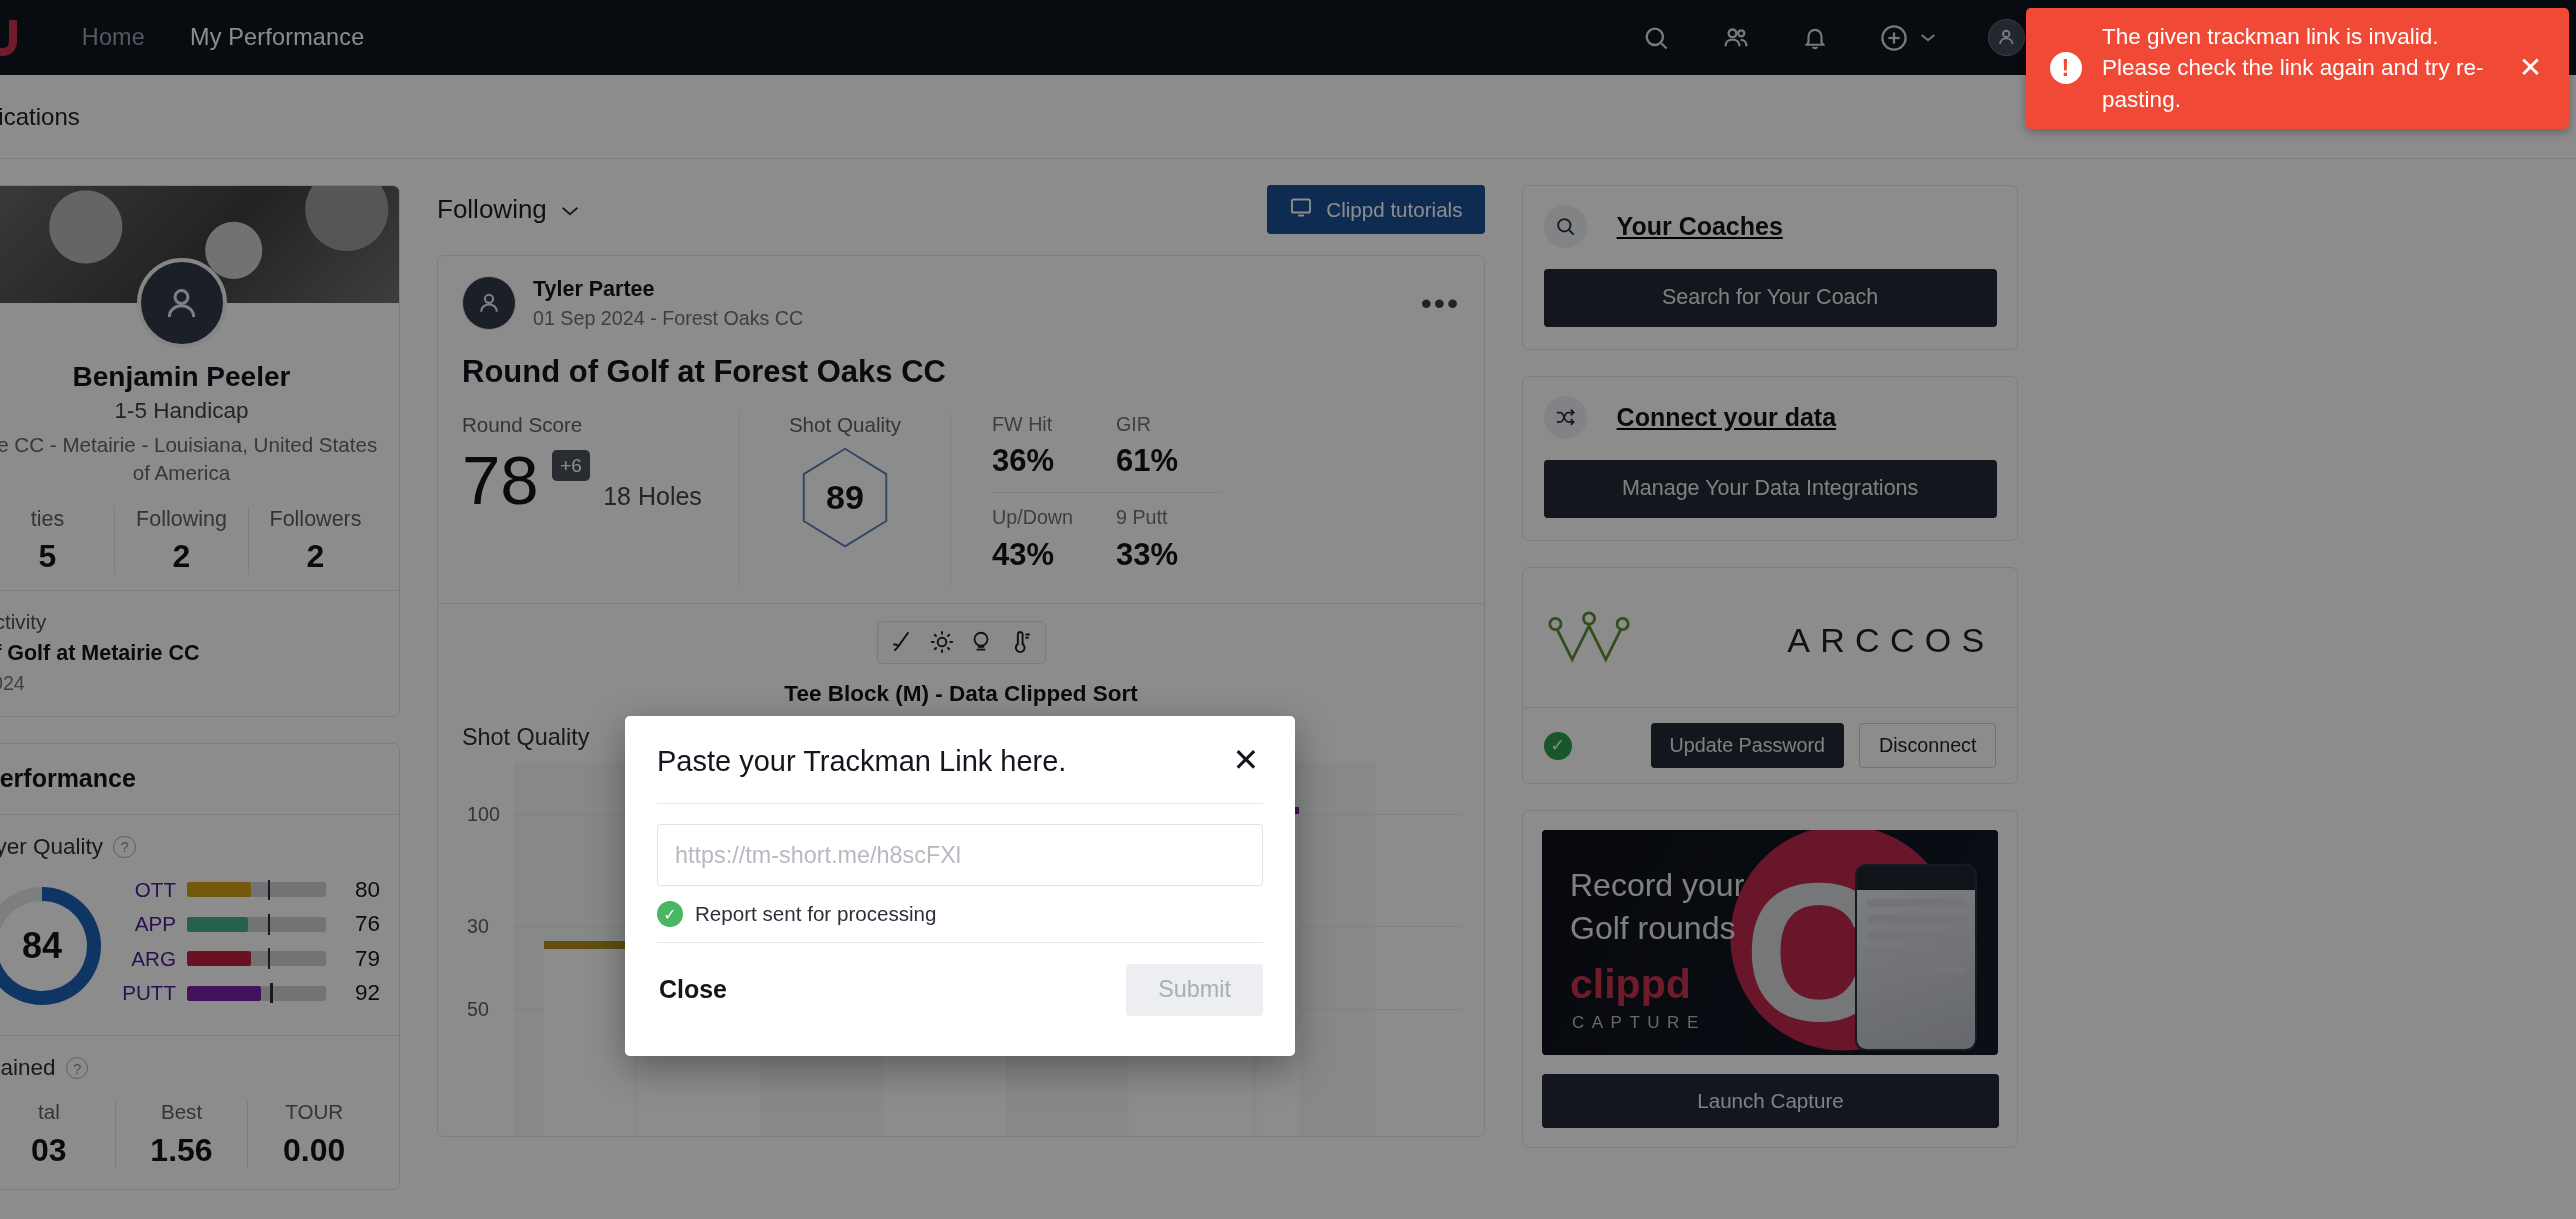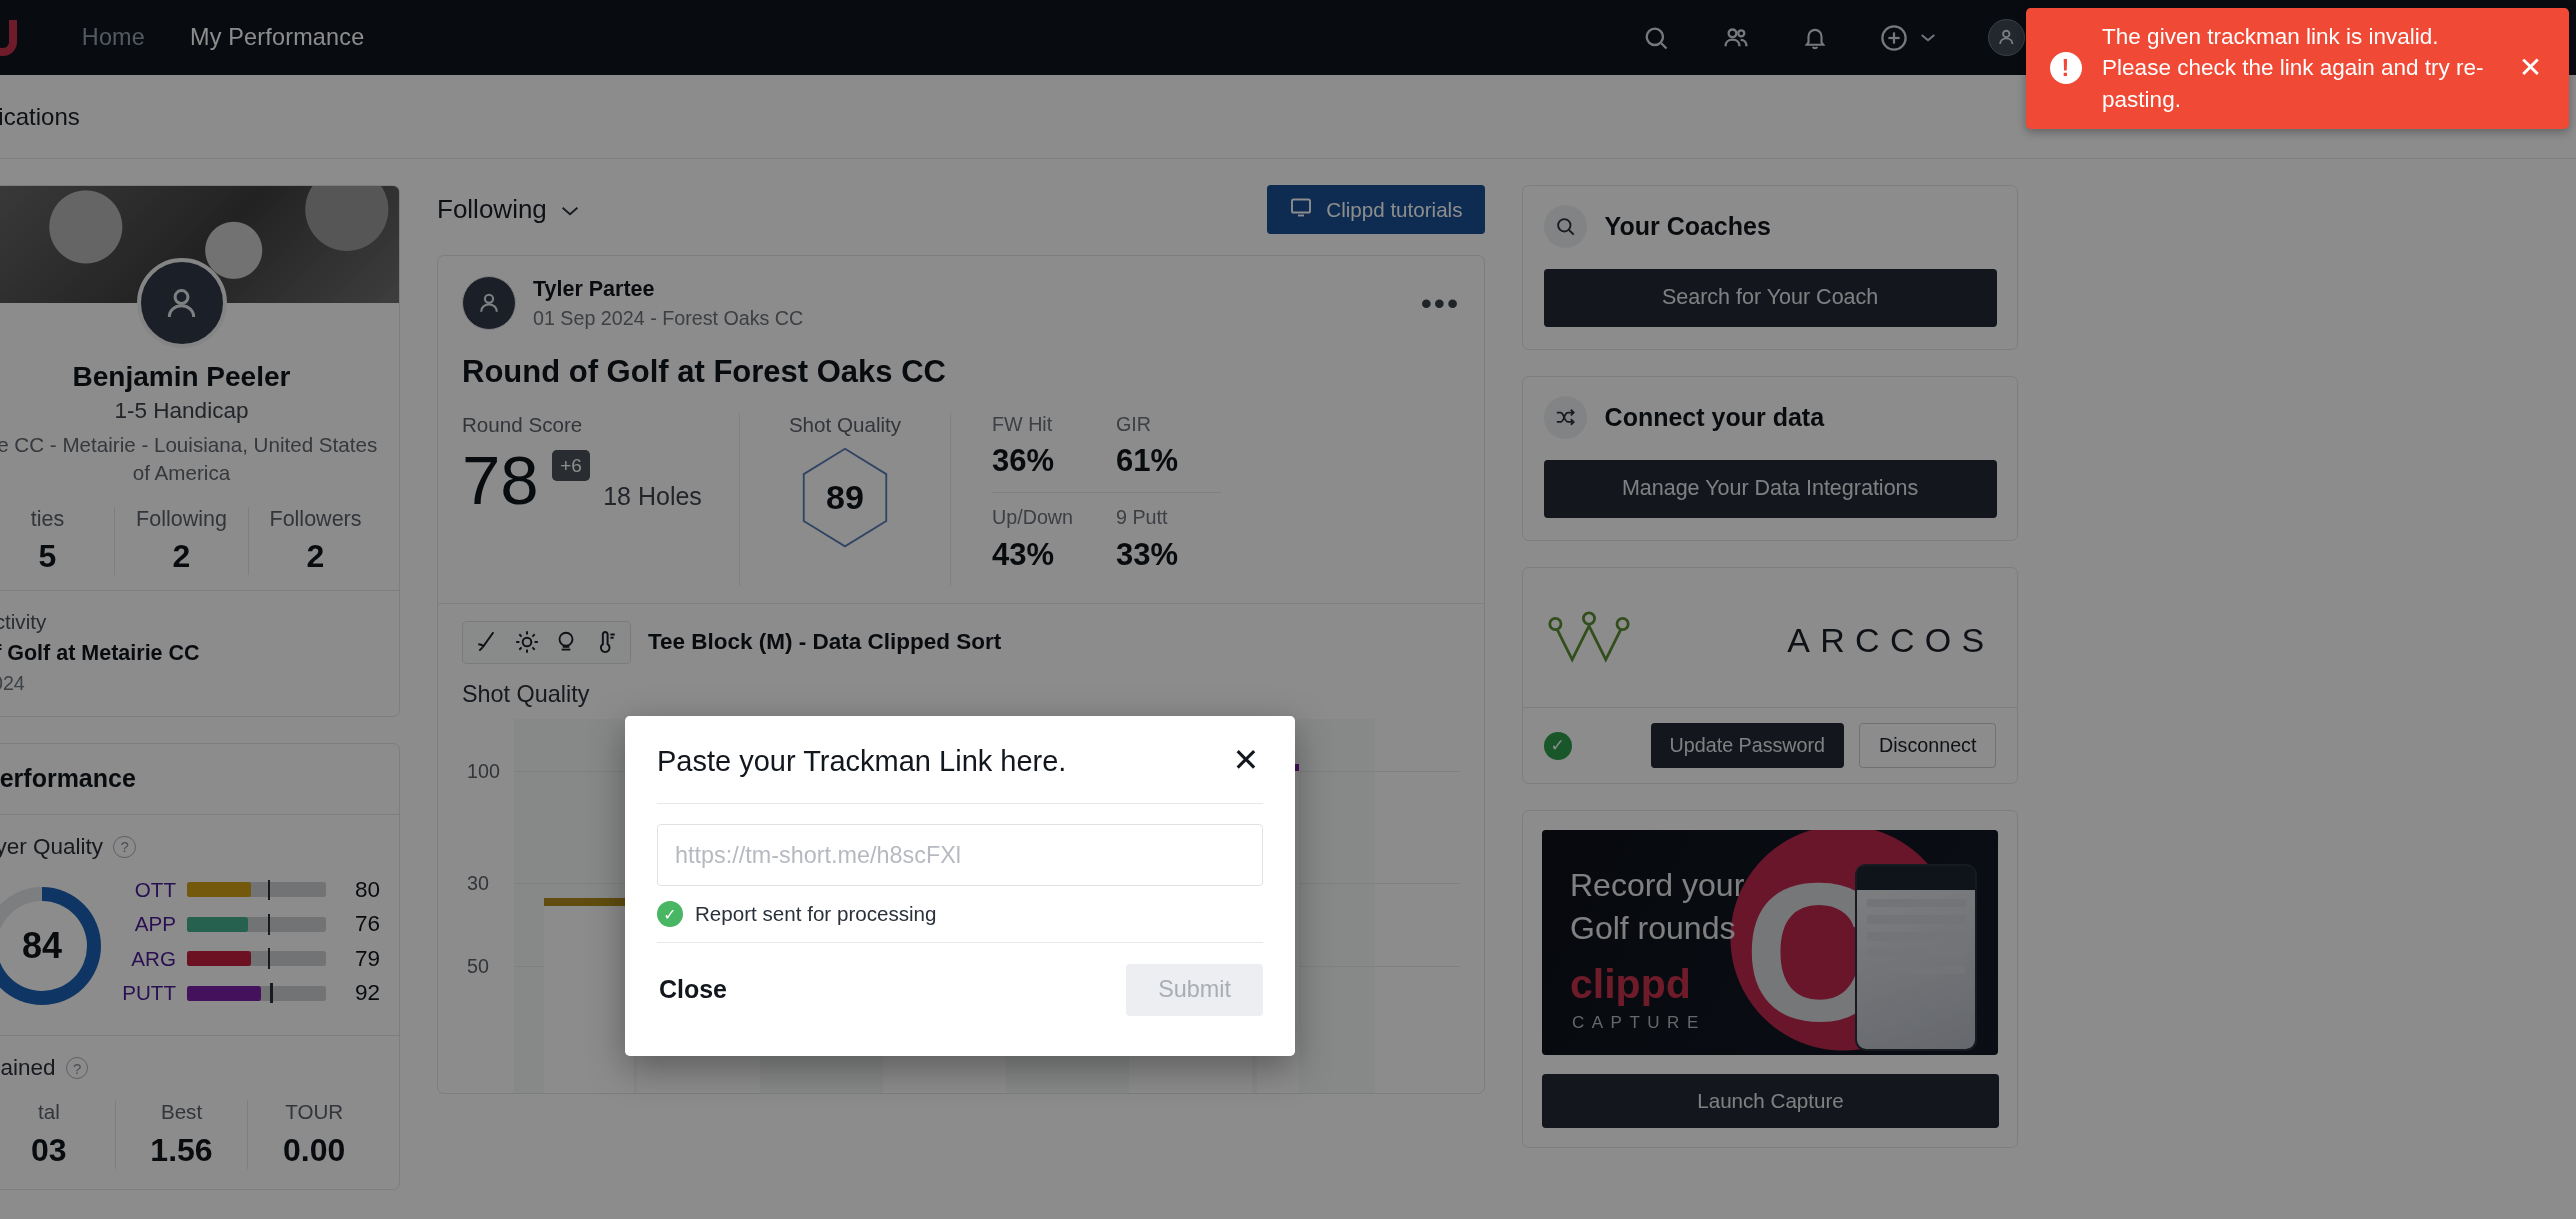--- a/index.html
+++ b/index.html
@@ -188,39 +188,39 @@
     align-items: center; justify-content: center; position: relative;
   }
   .hexfig svg { position: absolute; inset: 0; }
   .hexfig b { position: relative; font-size: 34px; font-weight: bold; color: #12161d; }
   .ss-grid { padding-left: 41px; }
   .ss-grid table { border-collapse: collapse; }
   .ss-grid td { padding: 0 43px 0 0; vertical-align: top; }
   .ss-grid .gk { font-size: 19.7px; color: #6d737b; padding-bottom: 7.5px; }
   .ss-grid .gv { font-size: 31px; font-weight: bold; color: #12161d; padding-bottom: 13px; }
   .ss-grid tr.sep td { border-top: 0.9px solid #e8eaed; padding-top: 13px; }
-  .tabrow { display: flex; align-items: center; padding: 17px 24px 9.4px; gap: 17px; }
+  .tabrow { display: flex; align-items: center; padding: 17px 24px 9.4px; gap: 17px; flex-direction: column; }
   .iconpill {
     display: flex; align-items: center; gap: 13px; border: 0.9px solid #dcdee2;
     border-radius: 4.7px; padding: 7.5px 12px; background: #fafbfc;
   }
   .iconpill i { display: block; width: 26px; height: 26px; color: #1b2027; }
   .tabtext { font-size: 22.5px; color: #12161d; font-weight: bold; white-space: nowrap; }
   .chartbox { padding: 7.5px 24px 0; }
   .chart-title { font-size: 23.4px; color: #2b313a; margin-bottom: 11.2px; }
   .plot { position: relative; height: 374px; margin-left: 52px; }
   .gridline { position: absolute; left: 0; right: 0; height: 0.9px; background: #e7e9ec; }
   .ytick { position: absolute; left: -47px; font-size: 19.7px; color: #5c636c; transform: translateY(-50%); }
   .band { position: absolute; top: 0; bottom: 0; background: #f6f7f8; }
   .cbar { position: absolute; bottom: 0; }
   .cbar .cap { height: 7.5px; width: 100%; }
   .cbar .body { width: 100%; background: #ffffff; }
 
   
-  .rc-head { display: flex; align-items: center; gap: 18px; padding: 19px 20.6px 0; }
+  .rc-head { display: flex; align-items: center; gap: 30px; padding: 19px 20.6px 0; text-decoration: underline; }
   .rc-ic {
     width: 43px; height: 43px; border-radius: 50%; background: #eceef1;
     display: flex; align-items: center; justify-content: center; color: #2b313a; flex: 0 0 auto;
   }
   .rc-title { font-size: 25px; font-weight: bold; color: #12161d; }
   .rc-btn {
     margin: 20.6px 20.6px 22.5px; height: 58px; background: #242b35; color: #e7e9ec;
     border: none; border-radius: 3.7px; width: calc(100% - 41px); font-size: 21.5px;
     cursor: pointer; font-family: "Liberation Sans", sans-serif;
   }

